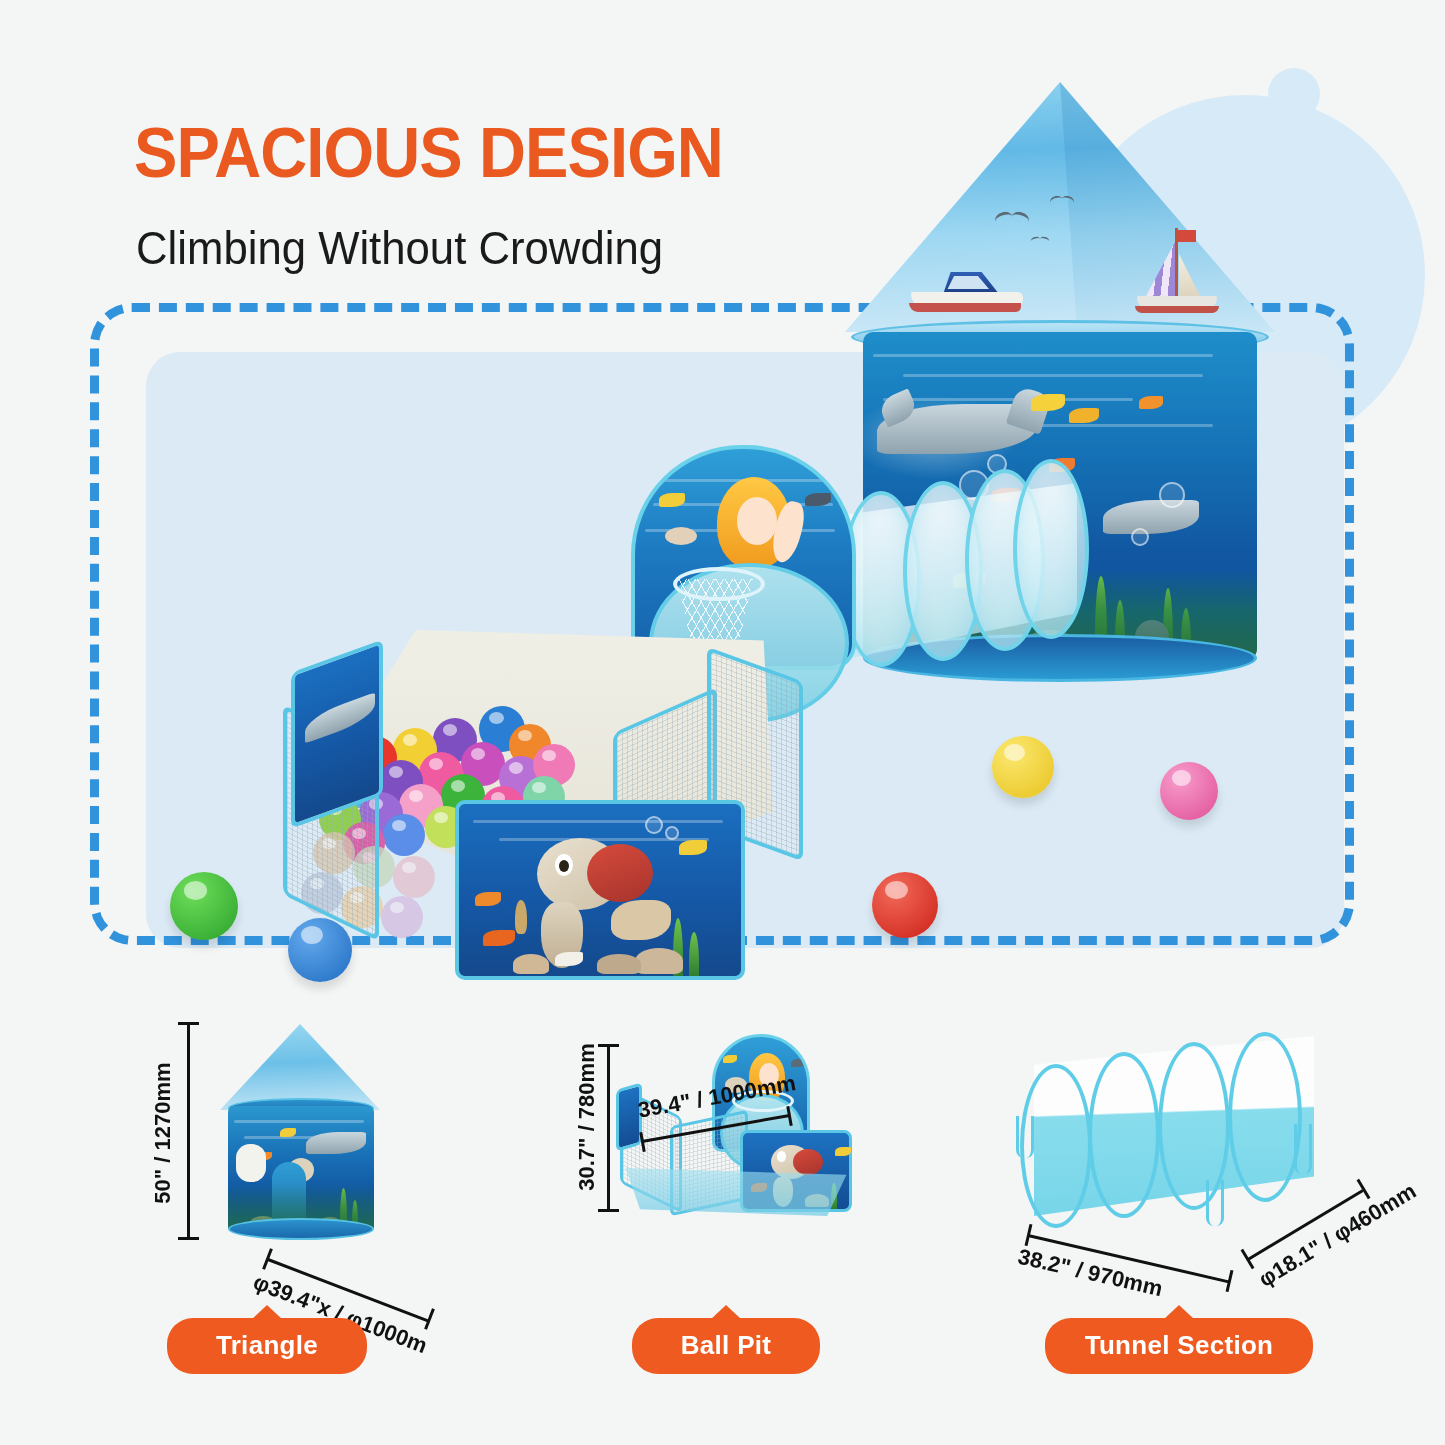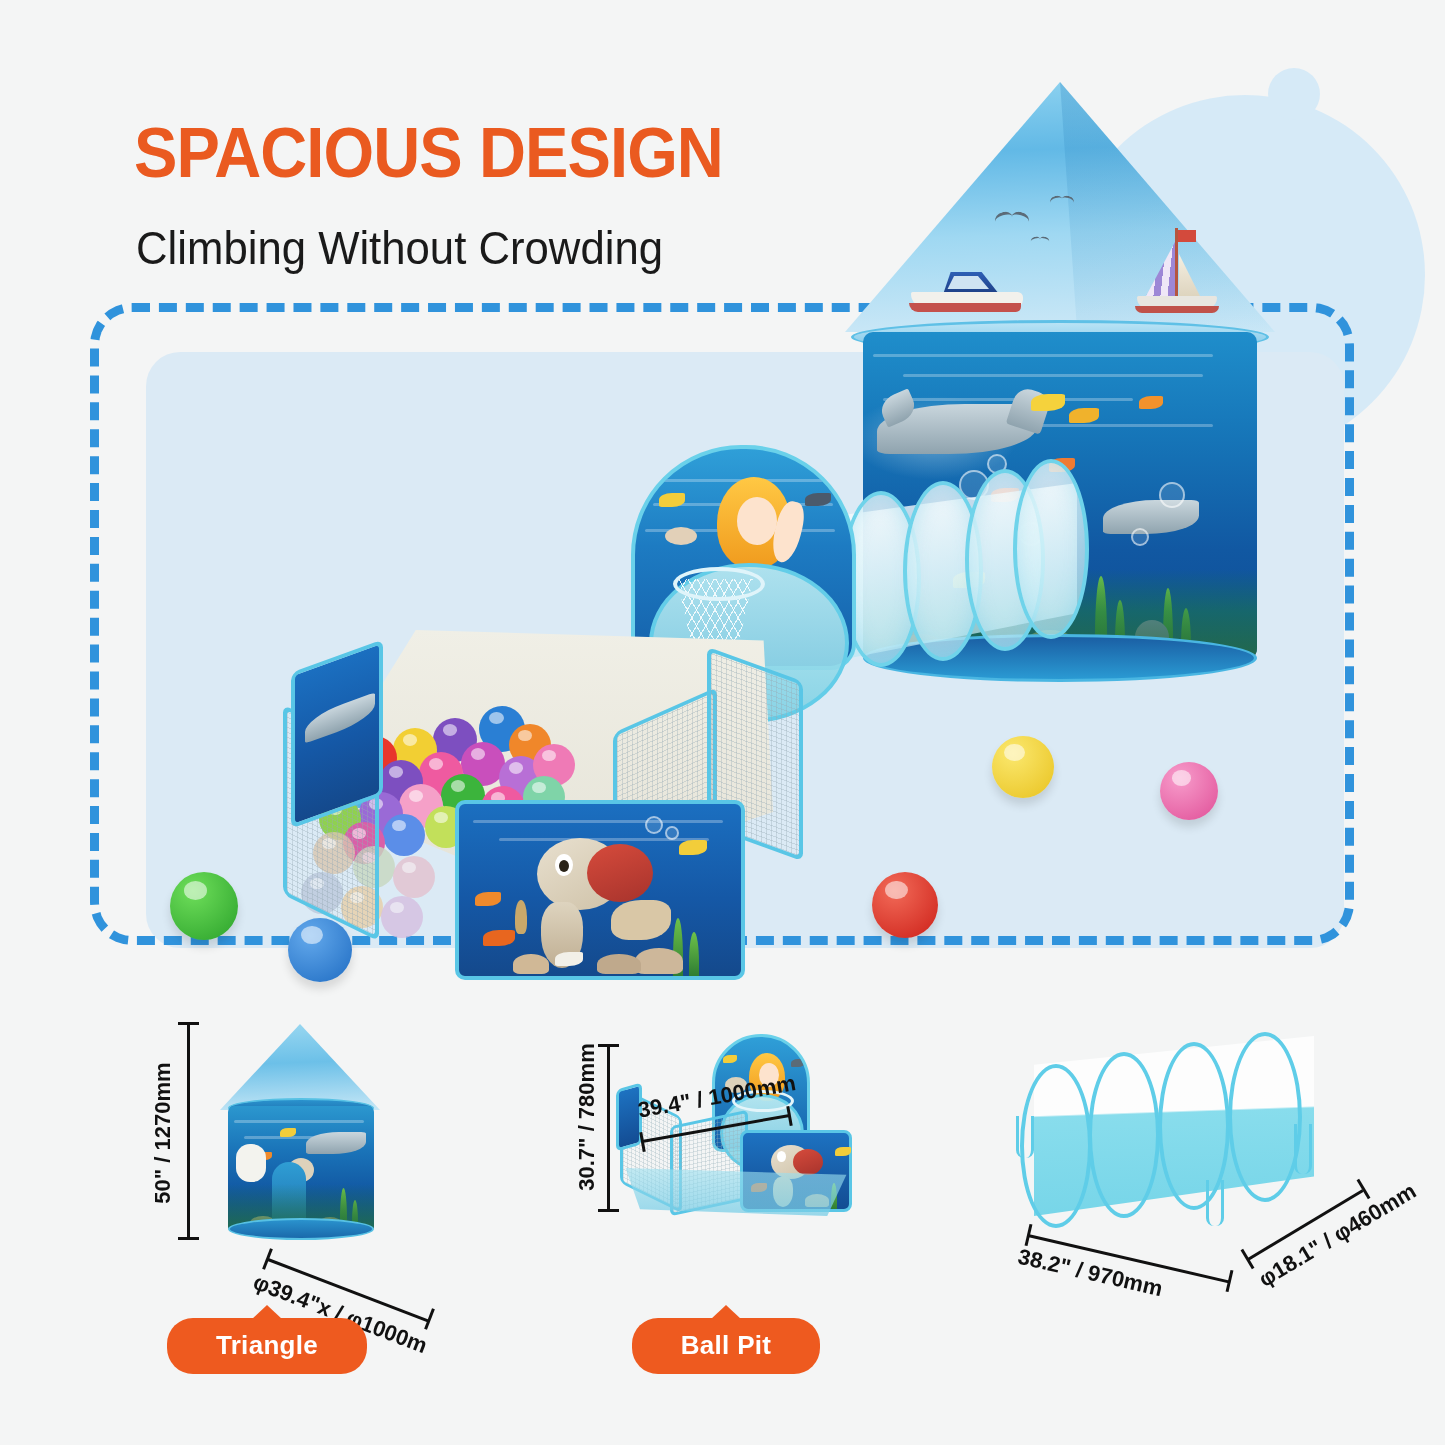--- a/index.html
+++ b/index.html
@@ -532,15 +532,21 @@
       <span class="badge-notch"></span>
       <span>Triangle</span>
     </div>
   </div>
   <div class="badge-wrap" style="left:632px;top:1318px;width:188px;">
     <div class="badge">
       <span class="badge-notch"></span>
       <span>Ball Pit</span>
     </div>
   </div>
+  <div class="badge-wrap" style="left:1045px;top:1318px;width:268px;">
+    <div class="badge">
+      <span class="badge-notch"></span>
+      <span>Tunnel Section</span>
+    </div>
+  </div>
 
 
 </div>
 
 </body></html>

